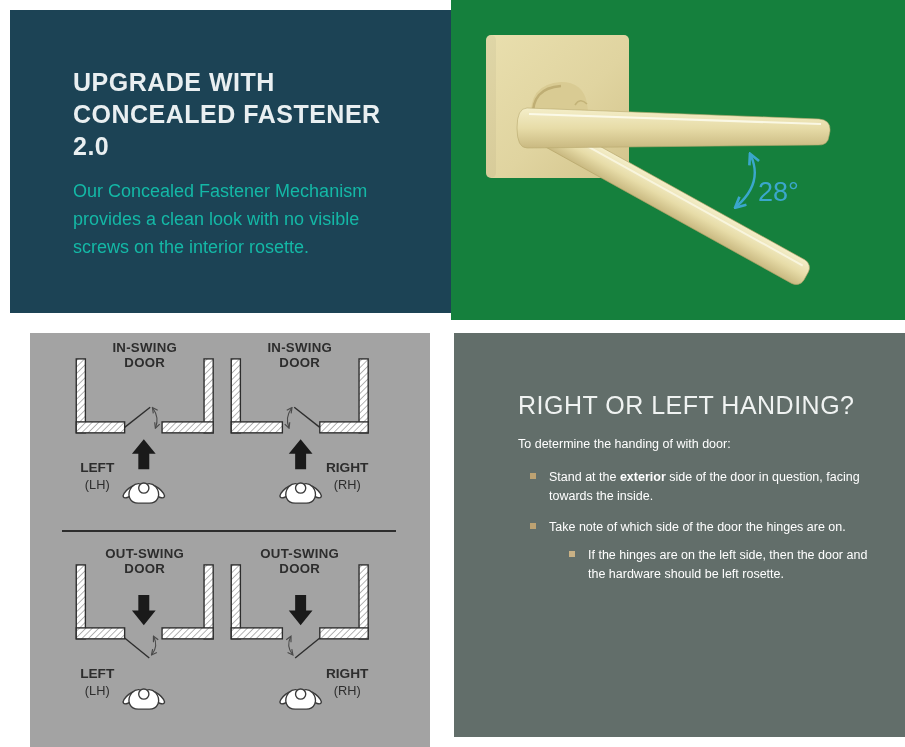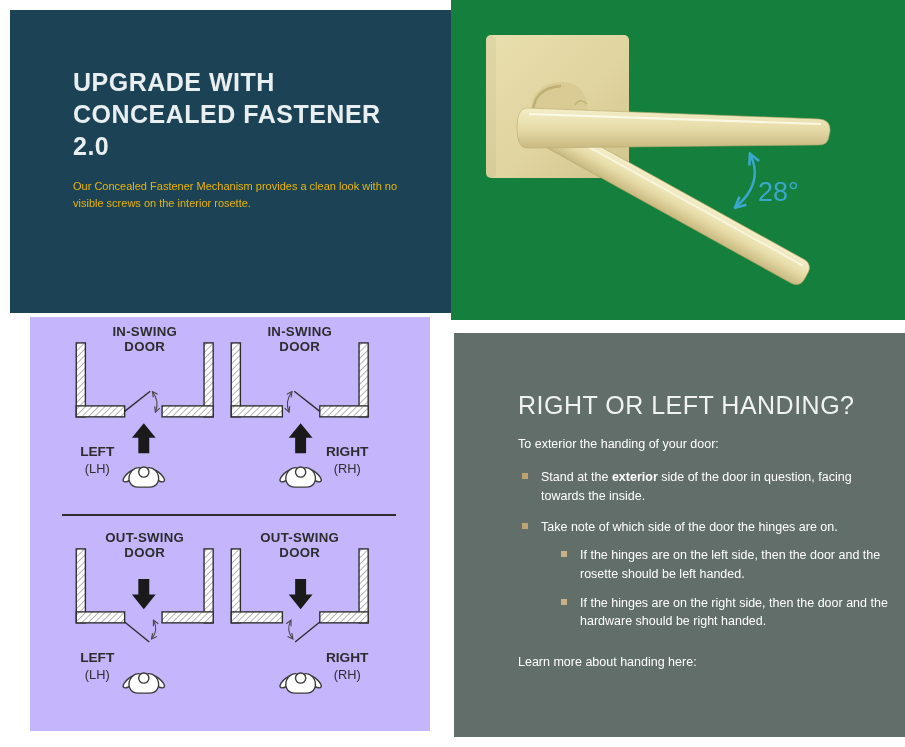--- a/index.html
+++ b/index.html
@@ -9,28 +9,28 @@
   
   .panel-teal {
     position:absolute; left:10px; top:10px; width:441px; height:303px;
     background:#1c4355; color:#ffffff; box-sizing:border-box;
     padding:56px 45px 0 63px;
   }
   .panel-teal h1 {
     margin:0 0 16px 0; font-size:25px; font-weight:700; line-height:1.28;
     letter-spacing:.5px; color:#e9eff1;
   }
-  .panel-teal p { margin:0 0 13px 0; font-size:11px; line-height:1.55; color:#eab308; }
+  .panel-teal p { margin:0 0 13px 0; font-size:18px; line-height:1.55; color:#14b8a6; }
 
   
   .lever-area { position:absolute; left:451px; top:0; width:454px; height:320px; background:#15803d; }
   .angle-text { font-size:27px; fill:#3ba7cc; font-family:"Liberation Sans", sans-serif; }
 
   
-  .diagrams { position:absolute; left:30px; top:317px; width:400px; height:414px; background:#c4b5fd; }
+  .diagrams { position:absolute; left:30px; top:333px; width:400px; height:414px; background:#a3a3a3; }
   .dsvg { position:absolute; }
   .d-isl { left:37px;  top:4px; }
   .d-isr { left:192px; top:4px; }
   .d-osl { left:37px;  top:210px; }
   .d-osr { left:192px; top:210px; }
   .diagram-divider { position:absolute; left:32px; top:197px; width:334px; height:0; border-top:2px solid #2d2d2d; }
   .dtitle { font-family:"Liberation Sans", sans-serif; font-size:14.5px; font-weight:bold; fill:#2d2d2d; text-anchor:middle; letter-spacing:.3px; }
   .hand   { font-family:"Liberation Sans", sans-serif; font-size:15px;  font-weight:bold; fill:#2d2d2d; text-anchor:middle; }
   .abbr   { font-family:"Liberation Sans", sans-serif; font-size:14px;  fill:#2d2d2d; text-anchor:middle; }
   .walls rect { fill:url(#hatch); stroke:#2d2d2d; stroke-width:1.5; }
@@ -41,21 +41,21 @@
   
   .panel-gray {
     position:absolute; left:454px; top:333px; width:503px; height:404px;
     background:#626e6a; color:#ffffff; box-sizing:border-box;
     padding:58px 62px 0 64px;
   }
   .panel-gray h2 {
     margin:0 0 15px 0; font-size:25px; font-weight:300; letter-spacing:.5px; color:#f0f3f2;
   }
   .panel-gray .intro { margin:0 0 14px 0; font-size:12.5px; line-height:1.5; }
-  ul.blist { list-style:none; margin:4px; padding:0; }
+  ul.blist { list-style:none; margin:12px; padding:0; }
   ul.blist > li { display:flex; gap:13px; font-size:12.5px; line-height:1.5; margin-bottom:13px; }
   .sq { flex:0 0 auto; width:6px; height:6px; background:#bda272; margin-top:5px; }
   ul.sublist { list-style:none; margin:9px 0 0 0; padding:0 0 0 20px; }
   ul.sublist li { display:flex; gap:13px; margin-bottom:10px; }
   ul.sublist .sq { background:#c9b185; }
   .learn { margin:14px 0 13px 0; font-size:12.5px; }
 </style>
 </head>
 <body>
 
@@ -197,42 +197,37 @@
       <polygon class="bigarrow" points="86,90 73,74 80,74 80,57 92,57 92,74 99,74"></polygon>
       <text class="hand" x="137" y="148">RIGHT</text>
       <text class="abbr" x="137" y="167">(RH)</text>
       <use href="#person" x="86" y="172"></use>
     </svg>
 
   </section>
 
   <section class="panel-gray">
     <h2>RIGHT OR LEFT HANDING?</h2>
-    <p class="intro">To exterior the handing of your door:</p>
+    <p class="intro">To determine the handing of with door:</p>
 
     <ul class="blist">
       <li>
         <span class="sq"></span>
         <div><span>Stand at the </span><b>exterior</b><span> side of the door in question, facing towards the inside.</span></div>
       </li>
       <li>
         <span class="sq"></span>
         <div>
           <span>Take note of which side of the door the hinges are on.</span>
           <ul class="sublist">
             <li>
               <span class="sq"></span>
-              <span>If the hinges are on the left side, then the door and the rosette should be left handed.</span>
-            </li>
-            <li>
-              <span class="sq"></span>
-              <span>If the hinges are on the right side, then the door and the hardware should be right handed.</span>
+              <span>If the hinges are on the left side, then the door and the hardware should be left rosette.</span>
             </li>
           </ul>
         </div>
       </li>
     </ul>
 
-    <p class="learn">Learn more about handing here:</p>
 
   </section>
 
 </div>
 
 </body></html>

